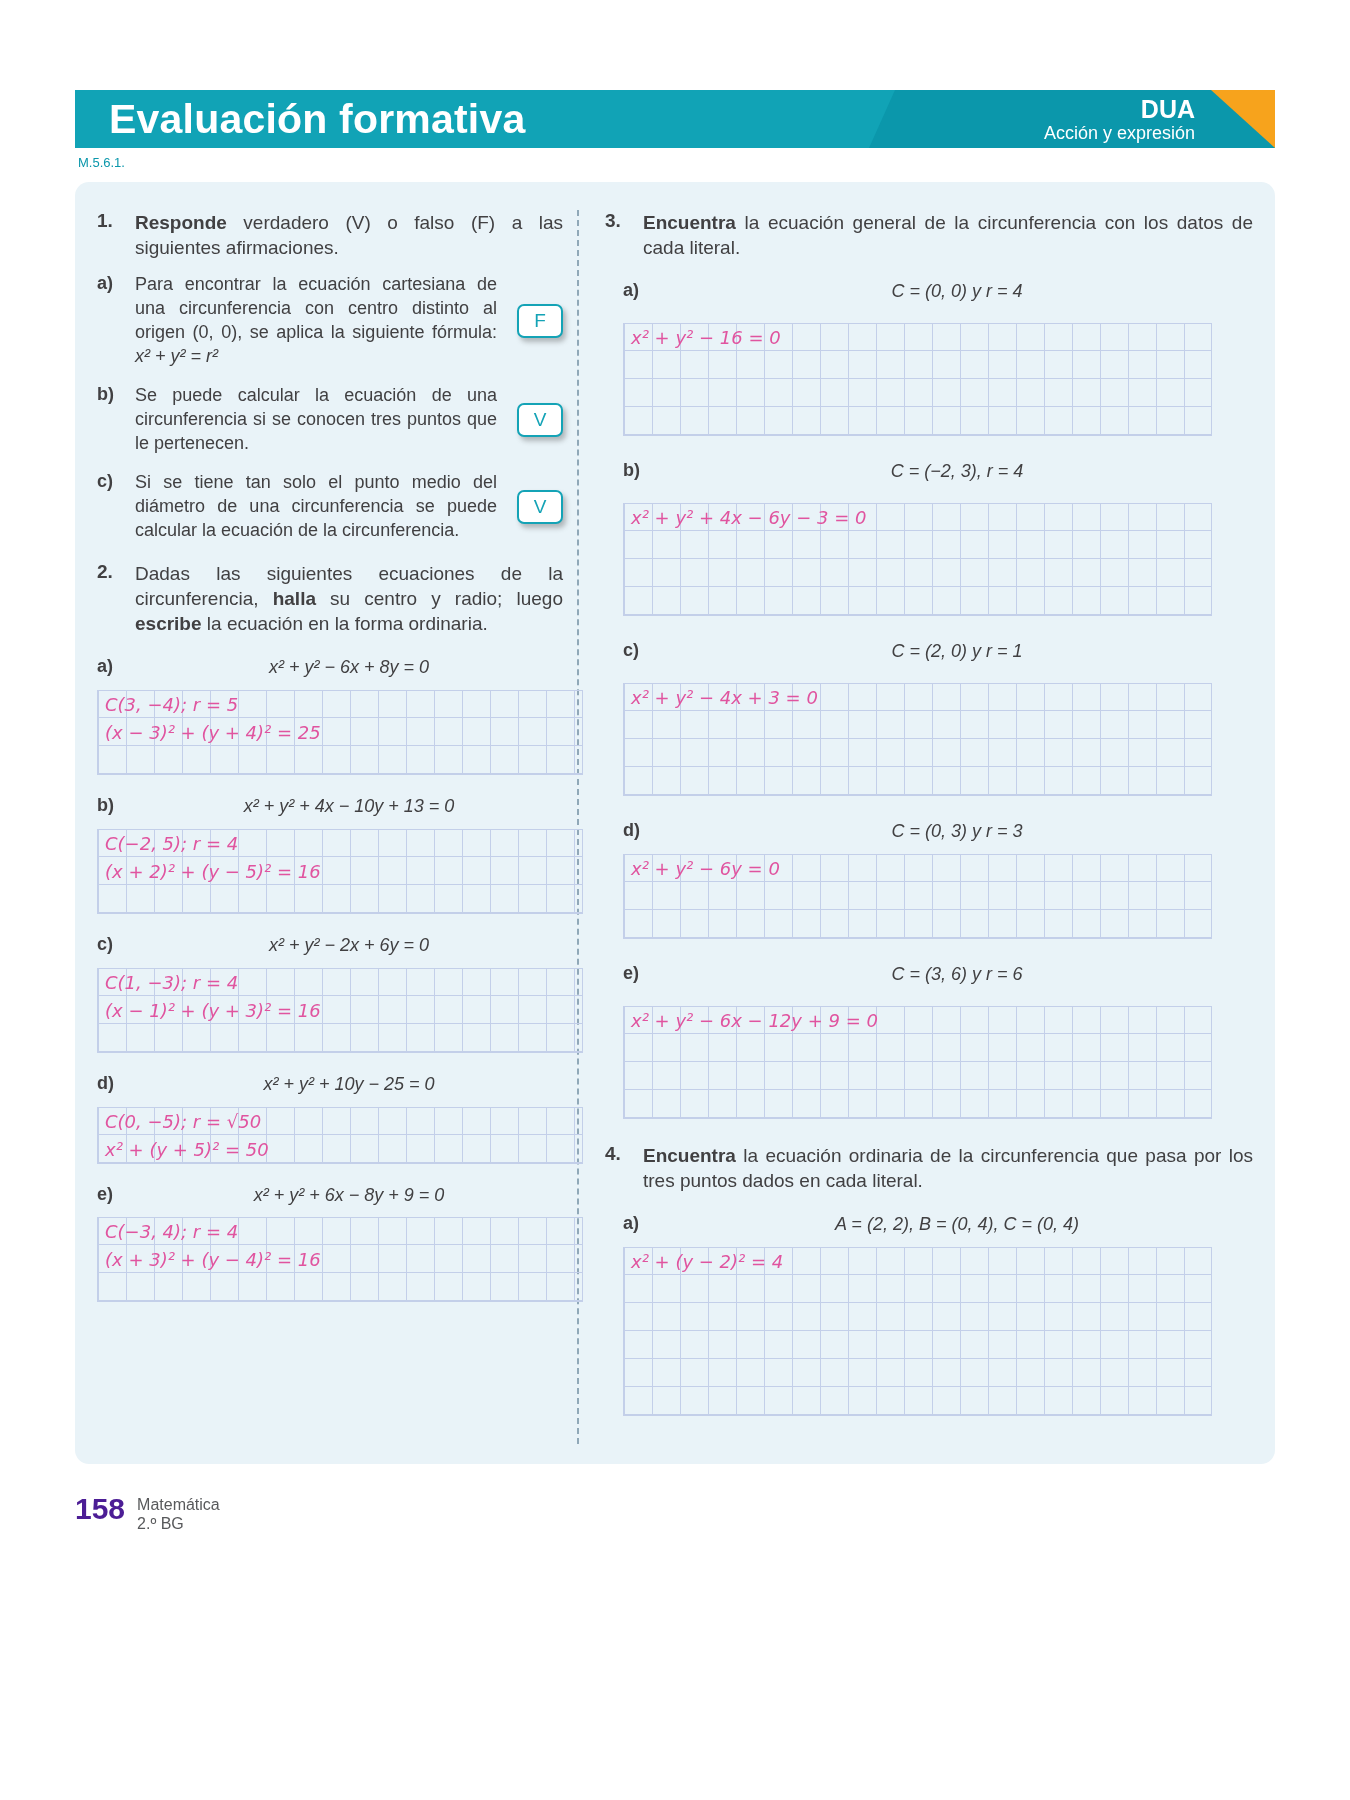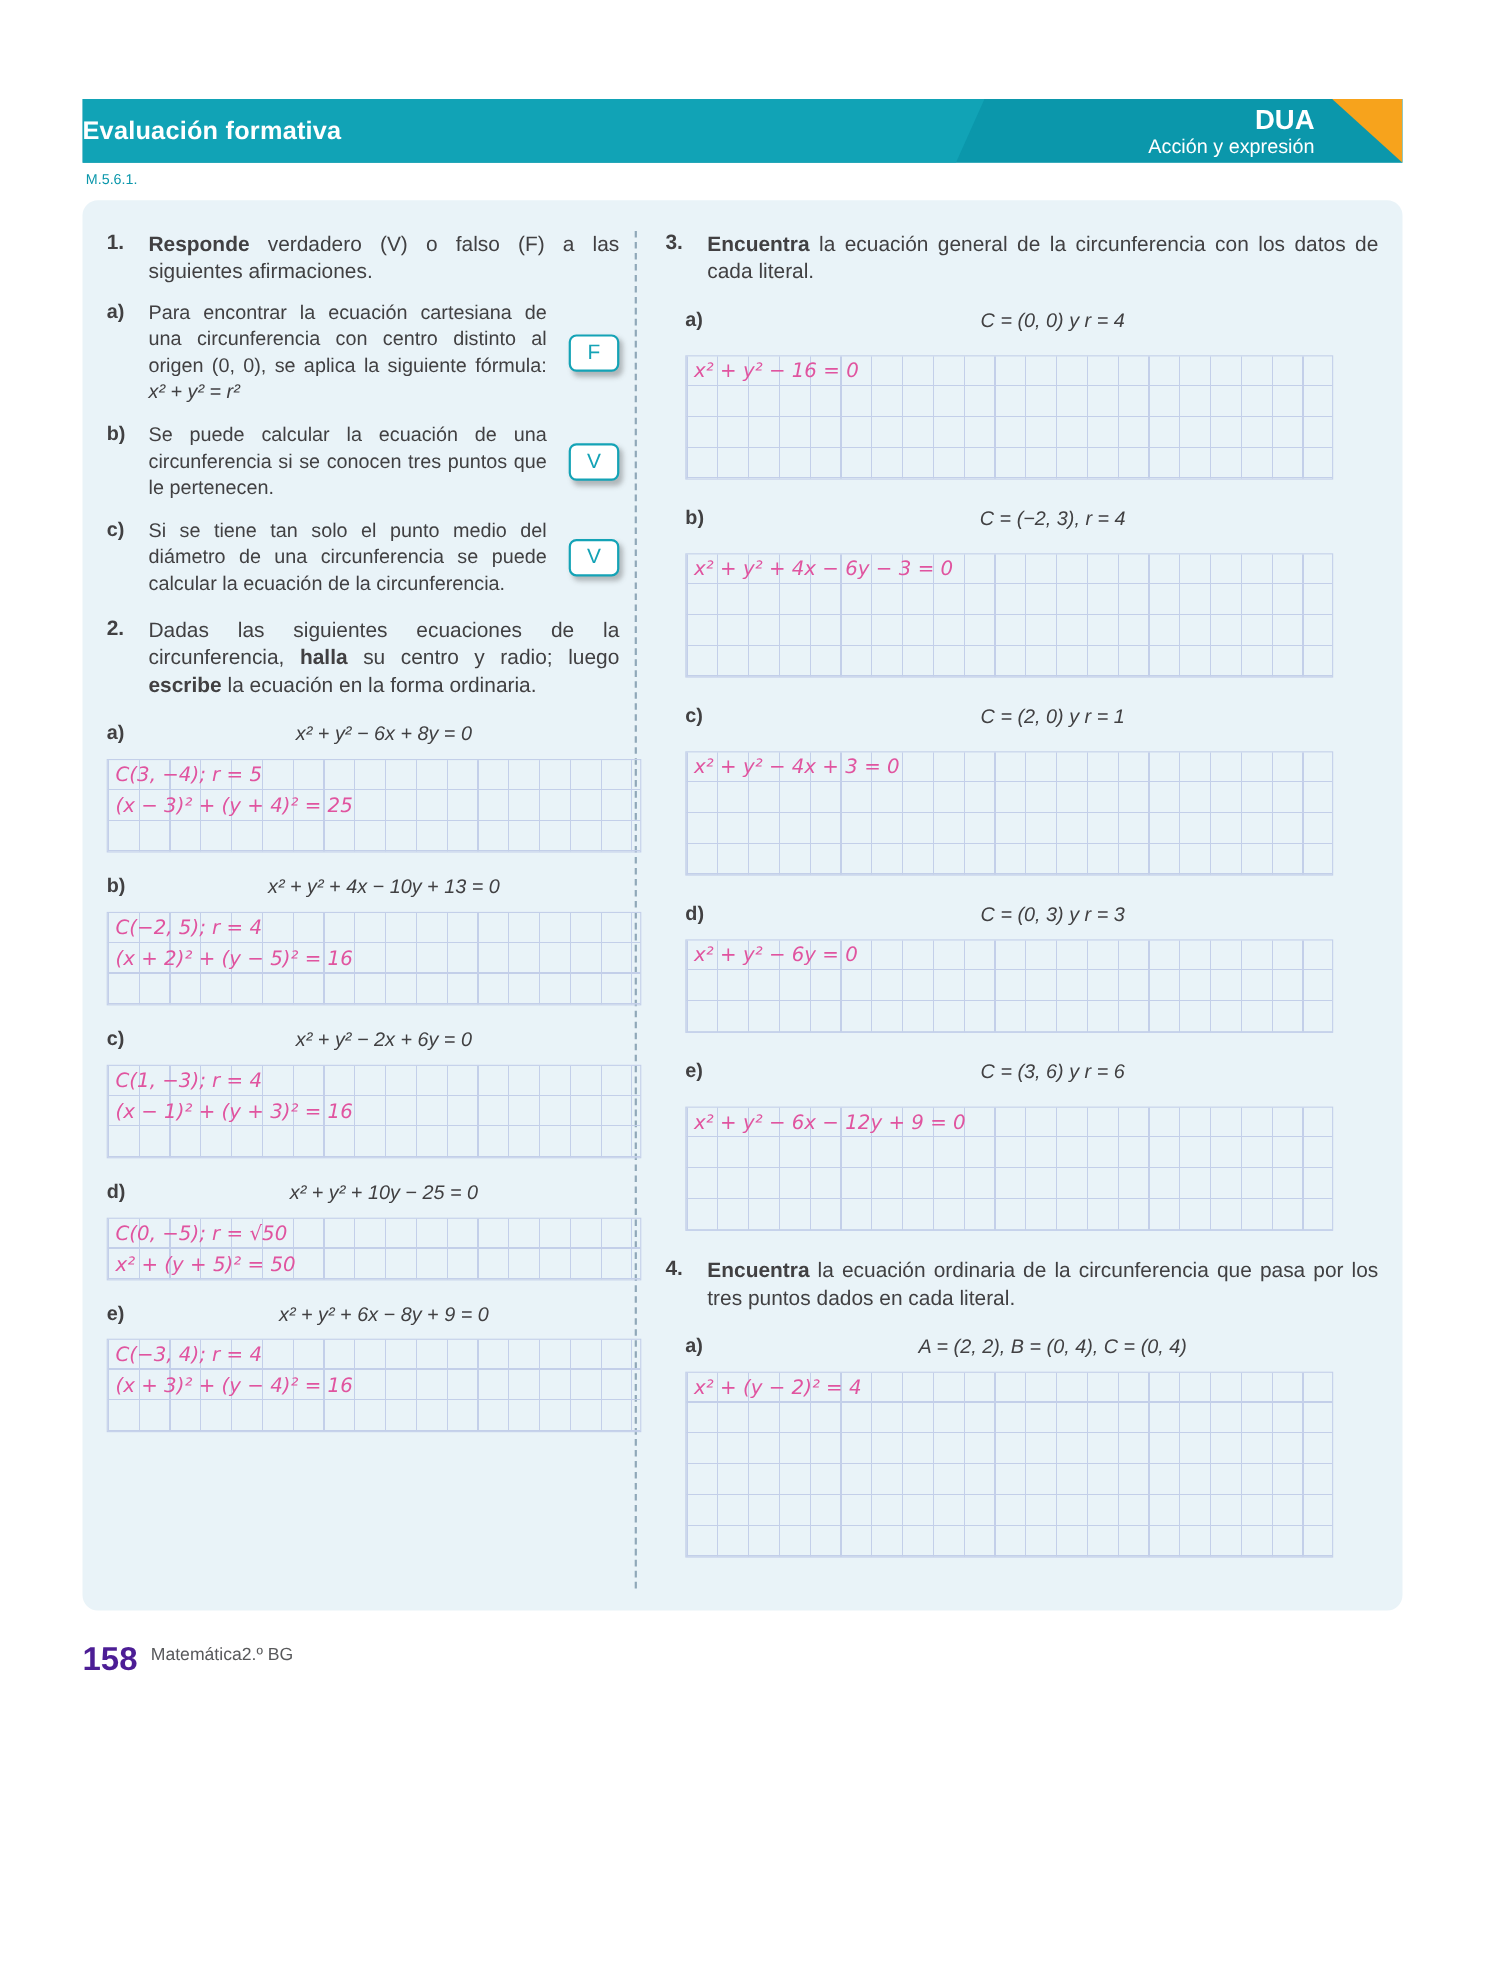--- a/index.html
+++ b/index.html
@@ -17,22 +17,22 @@
   .banner {
     position:absolute; left:75px; top:90px; width:1200px; height:58px;
     background:#0b97ab;
   }
   .banner-left {
     position:absolute; left:0; top:0; height:100%; width:820px;
     background:#11a3b6;
     clip-path:polygon(0 0, 100% 0, calc(100% - 26px) 100%, 0 100%);
   }
   .banner-title {
-    position:absolute; left:0; top:50%; transform:translateY(-50%);
-    color:#ffffff; font-size:23px; font-weight:bold; letter-spacing:.2px;
+    position:absolute; left:34px; top:50%; transform:translateY(-50%);
+    color:#ffffff; font-size:41px; font-weight:bold; letter-spacing:.2px;
   }
   .dua-block {
     position:absolute; right:80px; top:50%; transform:translateY(-50%);
     text-align:right; color:#ffffff; line-height:1.12;
   }
   .dua-title { font-size:25px; font-weight:bold; }
   .dua-sub { font-size:18px; font-weight:normal; }
   .corner {
     position:absolute; right:0; top:0; width:64px; height:58px;
     background:#f7a31c;
@@ -98,21 +98,21 @@
     white-space:nowrap;
   }
 
   
   .footer {
     position:absolute; left:75px; top:1494px;
     display:flex; align-items:flex-start;
   }
   .pagenum { font-size:30px; font-weight:bold; color:#4c1d95; line-height:1; }
   .bookinfo {
-    display:flex; flex-direction:row;
+    display:flex; flex-direction:column;
     margin-left:12px; padding-top:2px;
     font-size:16px; color:#58595b; line-height:1.18;
   }
 </style>
 </head>
 <body>
 
 <div class="page">
 
   <header class="banner">

